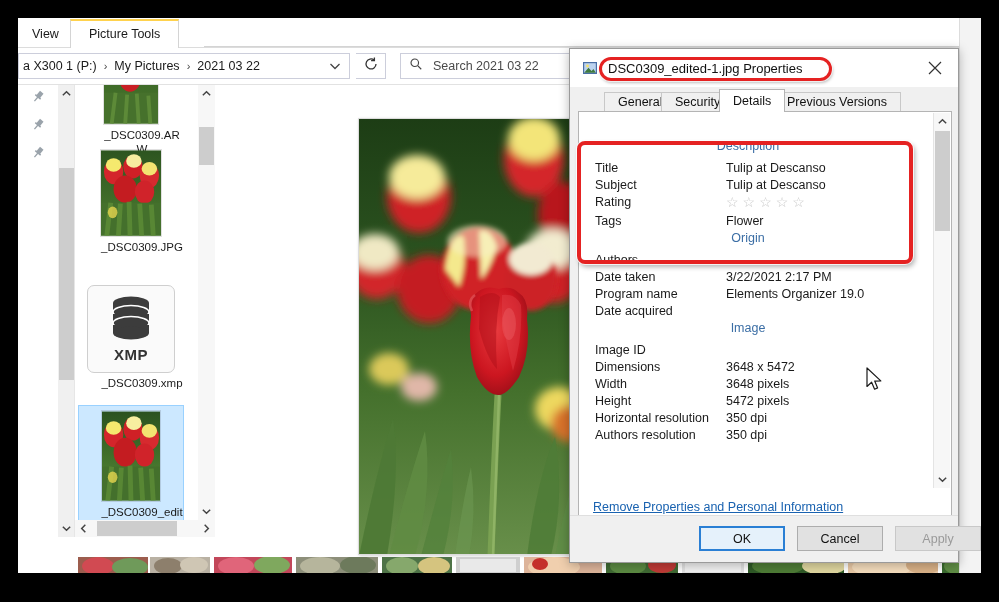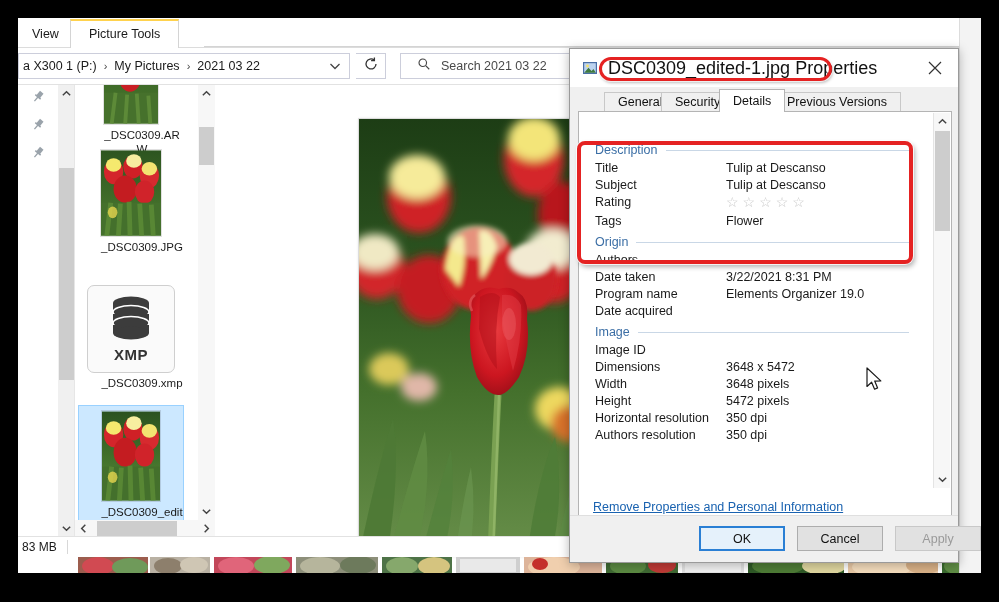--- a/index.html
+++ b/index.html
@@ -97,21 +97,21 @@
     background: #fff;
     display: flex; align-items: center; justify-content: center;
   }
   .search-box {
     position: absolute;
     left: 382px; top: 5px;
     width: 214px; height: 26px;
     border: 1px solid #cccedb;
     background: #ffffff;
     display: flex; align-items: center;
-    padding-left: 16px;
+    padding-left: 8px;
     overflow: hidden;
   }
   .search-box .ph {
     font-size: 12.5px; color: #4a4a4a;
     margin-left: 10px; white-space: nowrap;
   }
   .help-btn {
     position: absolute;
     left: 722px; top: 8px;
     width: 20px; height: 20px;
@@ -287,21 +287,21 @@
     left: 0; top: 0; width: 100%; height: 38px;
     background: #ffffff;
     display: flex; align-items: center;
   }
   .dlg-icon {
     margin-left: 12px;
     width: 16px; height: 16px;
   }
   .dlg-title-text {
     margin-left: 10px;
-    font-size: 18px;
+    font-size: 13px;
     color: #111;
     white-space: nowrap;
   }
   .dlg-close {
     position: absolute; right: 0; top: 0;
     width: 46px; height: 38px;
     display: flex; align-items: center; justify-content: center;
   }
 
   
@@ -370,20 +370,21 @@
     position: absolute;
     left: 10px; top: 27px;
     width: 320px; height: 350px;
     overflow: hidden;
   }
   .grp {
     position: relative;
     height: 22px;
     display: flex; align-items: center;
     margin-left: 6px;
+    flex-direction: column;
   }
   .grp .gname {
     font-size: 12.5px; color: #3b6ea5;
     padding-right: 8px;
     white-space: nowrap;
   }
   .grp .gline {
     flex: 1; height: 1px; background: #c9d7e6;
   }
   .prow {
@@ -770,24 +771,20 @@
             <path d="M30 437 Q50 360 66 312 Q74 370 56 437 Z" fill="#608c44" opacity=".9"></path>
             <path d="M62 437 Q82 362 92 330 Q98 382 84 437 Z" fill="#54813c" opacity=".85"></path>
             <path d="M168 437 Q178 360 196 318 Q206 378 192 437 Z" fill="#4f7c37" opacity=".9"></path>
             <path d="M196 437 Q210 368 224 330 Q232 384 222 437 Z" fill="#5f8d45" opacity=".85"></path>
             <path d="M96 437 Q104 380 112 348 Q118 394 110 437 Z" fill="#6b9650" opacity=".7"></path>
           </g>
         </svg>
       </div>
     </div>
 
-    <div class="statusbar">
-      <span class="size">83 MB</span>
-      <span class="divider"></span>
-    </div>
 
     <div class="filmstrip">
       <div class="fs-cell" style="left:60px;width:70px;">
         <svg width="70" height="16" viewBox="0 0 70 16" preserveAspectRatio="none">
             <rect width="70" height="16" fill="#9c5d4e"></rect>
             <ellipse cx="20" cy="9" rx="16" ry="9" fill="#d14a52"></ellipse>
             <ellipse cx="52" cy="10" rx="18" ry="9" fill="#6f9a5a"></ellipse>
           </svg>
       </div>
       <div class="fs-cell" style="left:132px;width:60px;">
@@ -939,21 +936,21 @@
         <div class="grp">
           <span class="gname">Origin</span>
           <span class="gline"></span>
         </div>
         <div class="prow">
           <span class="pn">Authors</span>
           <span class="pv"></span>
         </div>
         <div class="prow">
           <span class="pn">Date taken</span>
-          <span class="pv">3/22/2021 8:31 PM</span>
+          <span class="pv">3/22/2021 2:17 PM</span>
         </div>
         <div class="prow">
           <span class="pn">Program name</span>
           <span class="pv">Elements Organizer 19.0</span>
         </div>
         <div class="prow">
           <span class="pn">Date acquired</span>
           <span class="pv"></span>
         </div>
 

